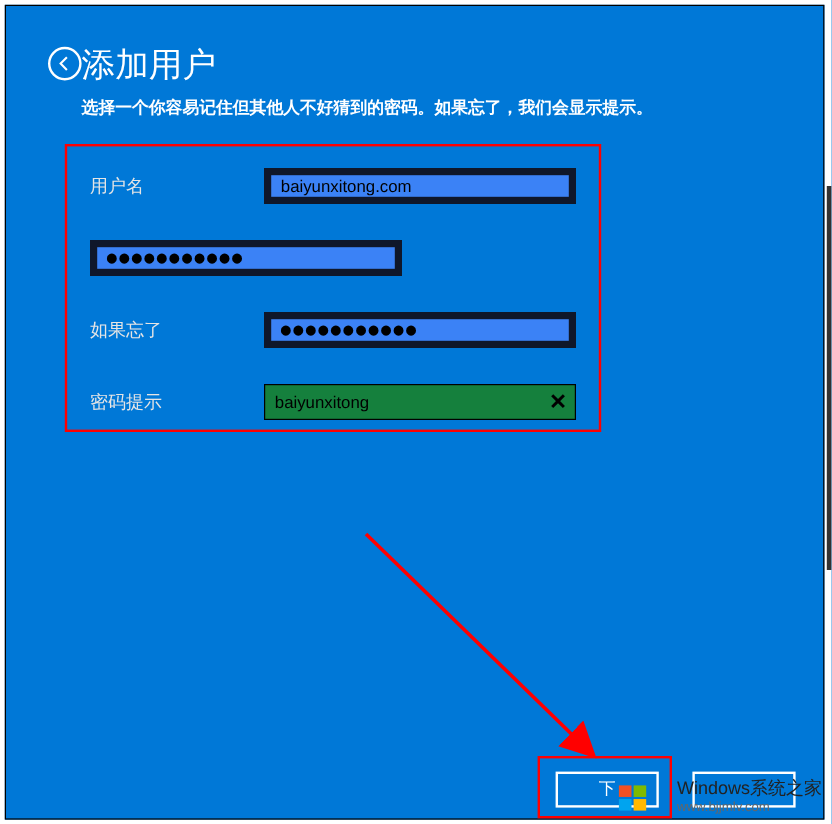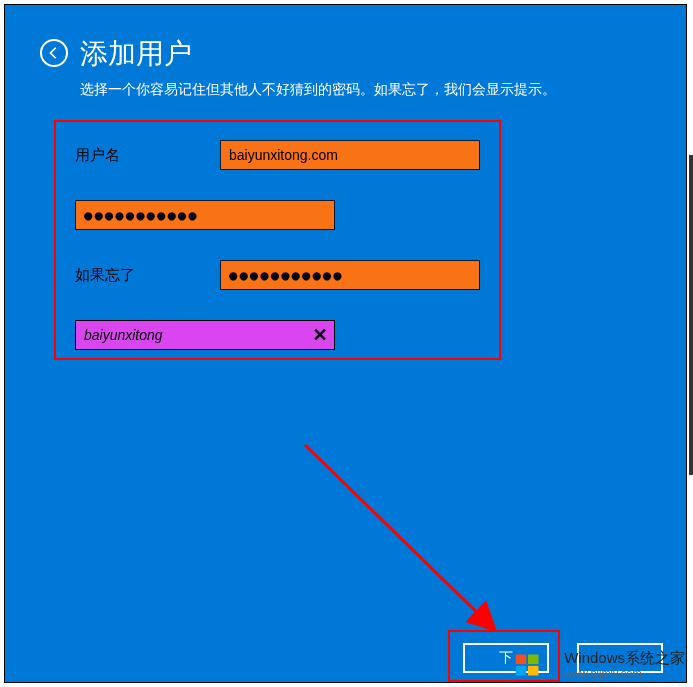--- a/index.html
+++ b/index.html
@@ -21,21 +21,20 @@
       top: 4px;
       width: 683px;
       height: 679px;
       border: 1px solid #000;
       background: #0078d7;
     }
     .header-area {
       padding: 30px 35px 10px 35px;
       display: flex;
       align-items: flex-start;
-      gap: 12px;
     }
     .back-button {
       width: 28px;
       height: 28px;
       border: 2px solid #fff;
       border-radius: 50%;
       display: flex;
       align-items: center;
       justify-content: center;
       cursor: pointer;
@@ -49,21 +48,21 @@
     .header-text {
       color: #fff;
     }
     .page-title {
       font-size: 28px;
       font-weight: 400;
       margin-bottom: 8px;
     }
     .page-subtitle {
       font-size: 14px;
-      font-weight: 400;
+      font-weight: 700;
     }
     .form-highlight {
       position: absolute;
       left: 49px;
       top: 115px;
       width: 447px;
       height: 240px;
       border: 2px solid #ff0000;
     }
     .form-area {
@@ -71,45 +70,44 @@
       left: 70px;
       top: 135px;
       width: 410px;
     }
     .form-row {
       display: flex;
       align-items: center;
       margin-bottom: 30px;
     }
     .form-label {
-      color: #000000;
+      color: #e5e5e5;
       font-size: 15px;
       width: 145px;
       flex-shrink: 0;
       font-family: Liberation Serif, serif;
     }
     .input-wrap {
       position: relative;
       width: 260px;
     }
     .text-input {
       width: 100%;
       height: 30px;
-      background: #f97316;
-      border: 1px solid #0f172a;
+      background: #3b82f6;
+      border: 6px solid #0f172a;
       padding: 0 8px;
       font-size: 14px;
       color: #000;
       font-family: inherit;
     }
     .text-input.active {
-      background: #d946ef;
+      background: #15803d;
       border: 1px solid #000;
       padding-right: 32px;
-      font-style: italic;
     }
     .password-display {
       font-family: monospace;
       letter-spacing: 2px;
     }
     .clear-x {
       position: absolute;
       right: 4px;
       top: 50%;
       transform: translateY(-50%);
@@ -229,20 +227,21 @@
         <input class="text-input password-display" type="text" value="●●●●●●●●●●●" style="">
       </div>
     </div>
     <div class="form-row">
       <div class="form-label">如果忘了</div>
       <div class="input-wrap">
         <input class="text-input password-display" type="text" value="●●●●●●●●●●●" style="">
       </div>
     </div>
     <div class="form-row">
+      <div class="form-label">密码提示</div>
       <div class="input-wrap">
         <input class="text-input active" type="text" value="baiyunxitong" style="">
         <div class="clear-x">✕</div>
       </div>
     </div>
   </div>
 
   <svg class="arrow-svg" width="270" height="230">
     <defs>
       <marker id="ahead" markerWidth="12" markerHeight="12" refX="9" refY="5" orient="auto">

